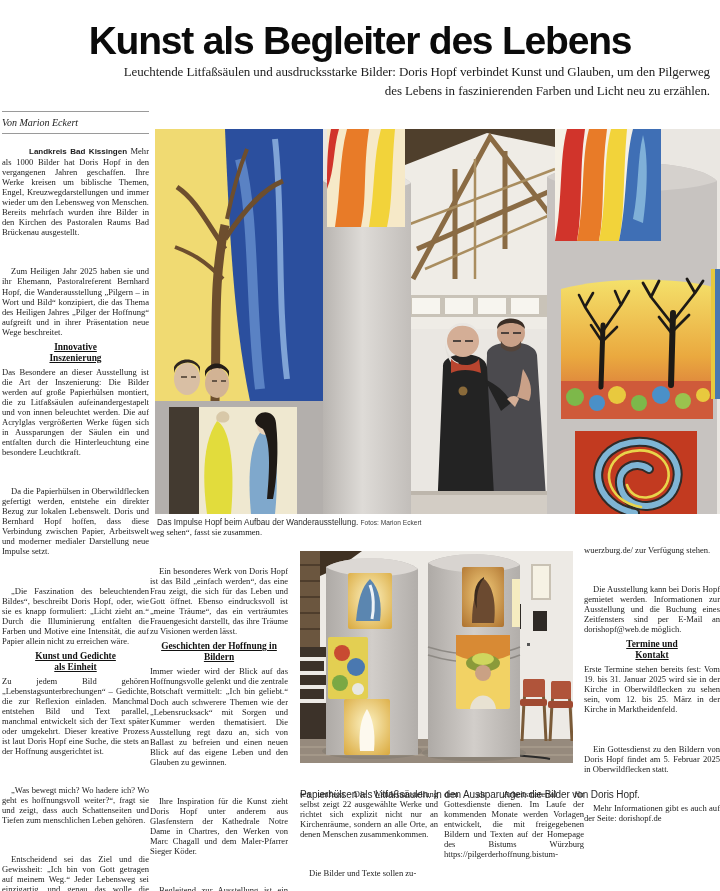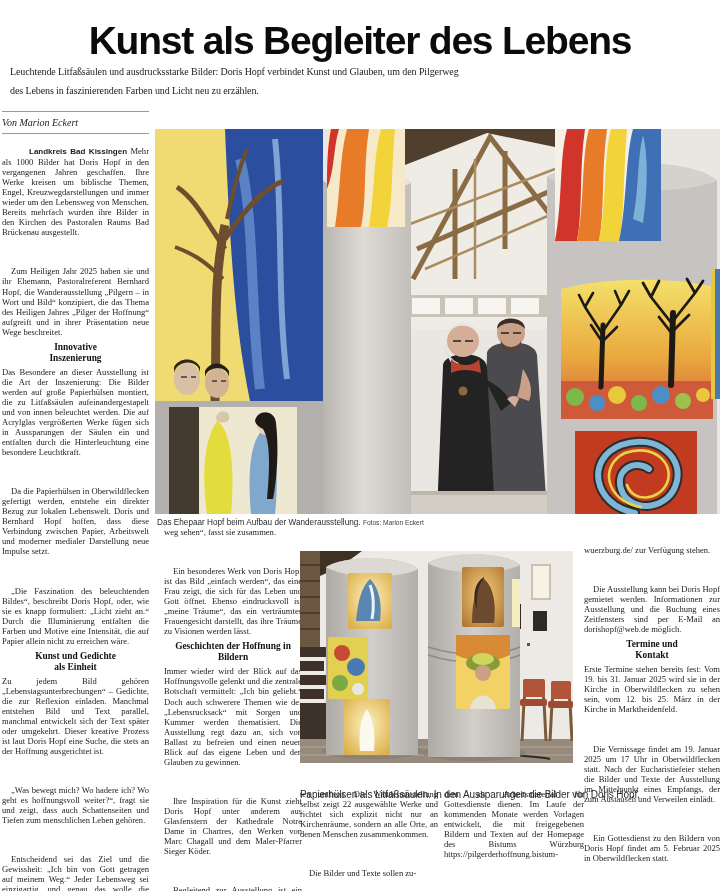--- a/index.html
+++ b/index.html
@@ -9,45 +9,45 @@
     font-family:"Liberation Serif", serif;
   }
   .abs{position:absolute;}
   
   .headline{
     top:16px;left:0;width:720px;text-align:center;white-space:nowrap;
     font-family:"Liberation Sans", sans-serif;font-weight:700;
     font-size:39px;line-height:50px;letter-spacing:-1.2px;color:#0b0b0b;
   }
   .subhead{
-    top:62px;left:10px;width:700px;text-align:left;white-space:pre-line;
-    font-size:10px;line-height:19px;color:#1c1c1c;letter-spacing:-0.1px;
+    top:62px;left:10px;width:700px;text-align:right;white-space:pre-line;
+    font-size:13px;line-height:19px;color:#1c1c1c;letter-spacing:-0.1px;
   }
   
   .byline{
     top:111px;left:2px;width:147px;text-align:left;
     border-top:1px solid #9a9a9a;border-bottom:1px solid #9a9a9a;
     padding:5px 0 5px 0;font-style:italic;font-size:10px;color:#222;
   }
   
   .col{
     font-size:8.55px;line-height:10.05px;text-align:justify;color:#1b1b1b;
     overflow:hidden;
   }
   .col p{margin:0;}
   .col p.ind{text-indent:9px;margin-top:29px;}
   .leadin{
     font-family:"Liberation Sans", sans-serif;font-weight:700;font-size:8px;padding-left:27px;
   }
   .sec{
     text-align:center;font-weight:700;font-size:9.4px;line-height:11px;
-    margin:5px 0 3px 0;white-space:pre-line;color:#111;
+    margin:5px 0 3px 0;white-space:pre-line;color:#111;text-decoration:underline;
   }
   .col1{top:146px;left:2px;width:147px;height:745px;}
-  .col2{top:527px;left:164px;width:138px;height:364px;}
+  .col2{top:527px;left:150px;width:138px;height:364px;}
   .col3{top:789px;left:300px;width:138px;height:102px;}
   .col4{top:789px;left:444px;width:140px;height:102px;}
   .col5{top:545px;left:584px;width:136px;height:346px;}
   
   .photo{overflow:hidden;background:#e9e6e1;}
   .photo svg{display:block;}
   .photo1{top:129px;left:155px;width:565px;height:385px;}
   .photo2{top:551px;left:300px;width:273px;height:212px;}
   .caption{
     font-family:"Liberation Sans", sans-serif;color:#2a2a2a;
@@ -243,21 +243,21 @@
 
     <rect x="556" y="140" width="9" height="130" fill="#e8c93e"></rect>
     <rect x="560" y="140" width="5" height="130" fill="#4a78b0"></rect>
 
     <rect x="256" y="362" width="136" height="23" fill="#d3cdc5"></rect>
     <rect x="256" y="362" width="136" height="4" fill="#bdb6ac"></rect>
   </svg>
 </div>
 
 <div class="abs caption cap1">
-  <span>Das Ehepaar Hopf beim Aufbau der Wanderausstellung.</span>
+  <span>Das Impulse Hopf beim Aufbau der Wanderausstellung.</span>
   <span class="credit">Fotos: Marion Eckert</span>
 </div>
 
 <div class="abs col col2">
   <p>weg sehen“, fasst sie zusammen.</p>
   <p class="ind">Ein besonderes Werk von Doris Hopf ist das Bild „einfach werden“, das eine Frau zeigt, die sich für das Leben und Gott öffnet. Ebenso eindrucksvoll ist „meine Träume“, das ein verträumtes Frauengesicht darstellt, das ihre Träume zu Visionen werden lässt.</p>
   <div class="sec">Geschichten der Hoffnung in
 Bildern</div>
   <p>Immer wieder wird der Blick auf das Hoffnungsvolle gelenkt und die zentrale Botschaft vermittelt: „Ich bin geliebt.“ Doch auch schwerere Themen wie der „Lebensrucksack“ mit Sorgen und Kummer werden thematisiert. Die Ausstellung regt dazu an, sich von Ballast zu befreien und einen neuen Blick auf das eigene Leben und den Glauben zu gewinnen.</p>
   <p class="ind">Ihre Inspiration für die Kunst zieht Doris Hopf unter anderem aus Glasfenstern der Kathedrale Notre Dame in Chartres, den Werken von Marc Chagall und dem Maler-Pfarrer Sieger Köder.</p>
@@ -386,16 +386,15 @@
 <div class="abs col col4">
   <p>dem als Arbeitsmaterial für Gottesdienste dienen. Im Laufe der kommenden Monate werden Vorlagen entwickelt, die mit freigegebenen Bildern und Texten auf der Homepage des Bistums Würzburg https://pilgerderhoffnung.bistum-</p>
 </div>
 
 <div class="abs col col5">
   <p>wuerzburg.de/ zur Verfügung stehen.</p>
   <p class="ind">Die Ausstellung kann bei Doris Hopf gemietet werden. Informationen zur Ausstellung und die Buchung eines Zeitfensters sind per E-Mail an dorishopf@web.de möglich.</p>
   <div class="sec">Termine und
 Kontakt</div>
   <p>Erste Termine stehen bereits fest: Vom 19. bis 31. Januar 2025 wird sie in der Kirche in Oberwildflecken zu sehen sein, vom 12. bis 25. März in der Kirche in Marktheidenfeld.</p>
-  <p class="ind">Die Vernissage findet am 19. Januar 2025 um 17 Uhr in Oberwildflecken statt. Nach der Eucharistiefeier stehen die Bilder und Texte der Ausstellung im Mittelpunkt eines Empfangs, der zum Austausch und Verweilen einlädt.</p>
   <p class="ind">Ein Gottesdienst zu den Bildern von Doris Hopf findet am 5. Februar 2025 in Oberwildflecken statt.</p>
   <p class="ind">Mehr Informationen gibt es auch auf der Seite: dorishopf.de</p>
 </div>
 
 </body></html>

